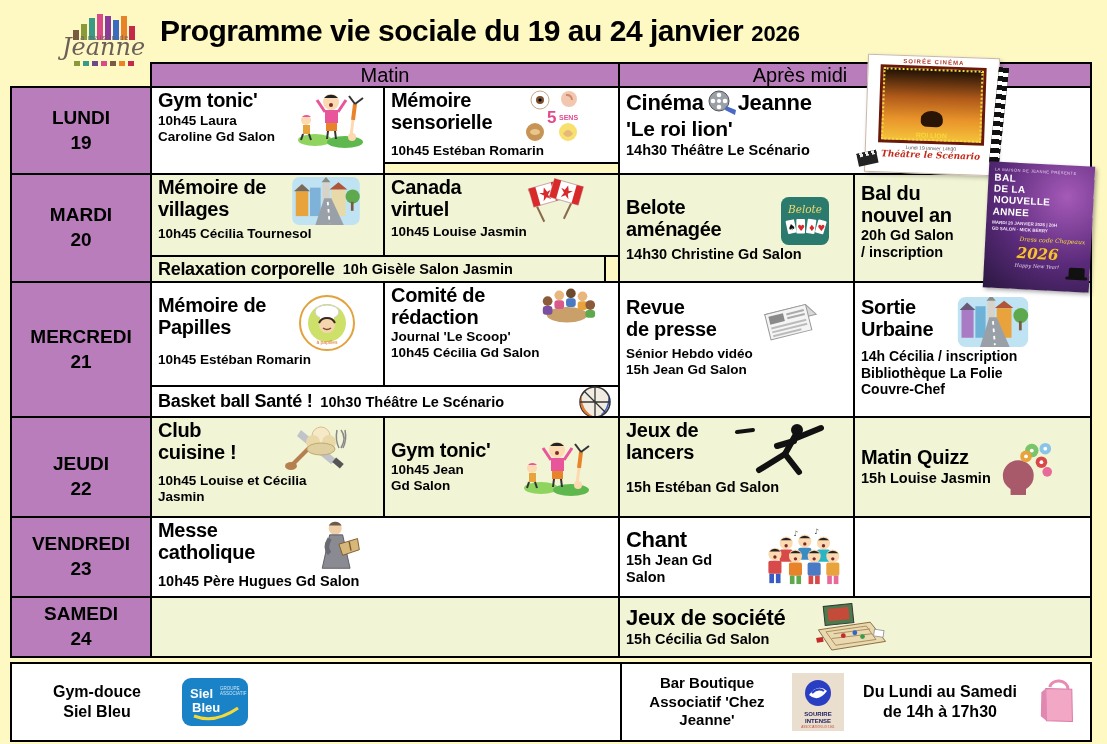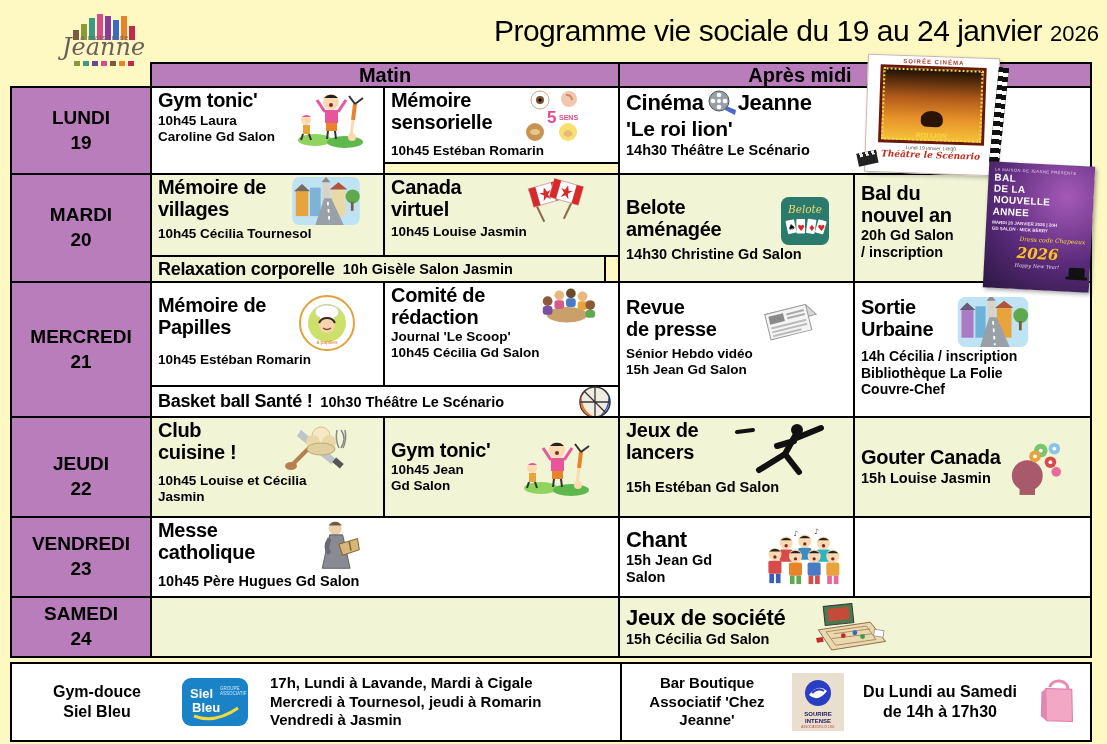--- a/index.html
+++ b/index.html
@@ -1,33 +1,33 @@
 <!DOCTYPE html>
 <html><head>
 <meta charset="utf-8">
 <style>
   html,body{margin:0;padding:0;background:#fff;}
   .page{position:relative;width:1107px;height:744px;background:#fef9c3;overflow:hidden;
         font-family:"Liberation Sans",sans-serif;color:#000;}
   .cell{position:absolute;border:2px solid #000;box-sizing:border-box;background:#fff;}
   .pale{background:#f1f4d5;}
   .purple{background:#b97dbb;}
-  .hcell{display:flex;align-items:center;justify-content:center;font-weight:bold;font-size:20px;}
+  .hcell{display:flex;align-items:center;justify-content:center;font-weight:normal;font-size:20px;}
   .daycell{display:flex;flex-direction:column;align-items:center;justify-content:center;
            font-weight:bold;font-size:19px;line-height:1.3;}
   .acell{padding:2px 3px 2px 6px;}
   .trow{display:flex;align-items:flex-start;gap:5px;}
   .atitle{font-weight:bold;font-size:20px;line-height:1.08;letter-spacing:-0.3px;}
   .adet{font-weight:bold;font-size:13.5px;line-height:1.18;margin-top:1px;}
   .pre{white-space:pre-line;}
   .vb{display:flex;align-items:center;gap:8px;}
   .strip{display:flex;align-items:center;gap:8px;padding:0 6px;font-weight:bold;}
   .strip .big{font-size:18px;letter-spacing:-0.3px;}
   .strip .small{font-size:14.5px;}
-  .titlebar{position:absolute;left:160px;top:14px;right:8px;text-align:right;font-weight:normal;}
+  .titlebar{position:absolute;left:160px;top:14px;right:8px;text-align:left;font-weight:bold;}
   .t-main{font-size:30px;letter-spacing:-0.5px;}
   .t-year{font-size:22px;margin-left:8px;}
   
   .logo{position:absolute;left:46px;top:14px;width:115px;height:72px;text-align:center;}
   .bars{display:flex;align-items:flex-end;justify-content:center;gap:2px;height:26px;}
   .bars i{display:block;width:6px;}
   .logo-small{font-size:7px;letter-spacing:1px;color:#6b5f58;margin-top:-6px;}
   .logo-script{font-family:"DejaVu Serif",serif;font-style:italic;font-size:24px;color:#6b5f58;
                line-height:0.9;margin-top:-4px;}
   .sq{display:flex;justify-content:center;gap:3px;margin-top:2px;}
@@ -440,21 +440,21 @@
             <path d="M54,34 L68,52"></path>
           <path d="M63,19 L90,8"></path>
             <path d="M63,21 L46,26"></path>
         </g>
       </svg>
     </div>
     <div class="adet" style="font-size:14.5px">15h Estéban Gd Salon</div>
   </div>
   <div class="cell pale acell vb" style="left:853px;top:416px;width:239px;height:102px">
     <div>
-      <div class="atitle">Gouter Canada</div>
+      <div class="atitle">Matin Quizz</div>
       <div class="adet" style="font-size:14.5px">15h Louise Jasmin</div>
     </div>
     <svg width="54" height="56" viewBox="0 0 56 58">
       <circle cx="20" cy="38" r="16" fill="#a85a6a"></circle>
         <rect x="12" y="50" width="16" height="8" fill="#a85a6a"></rect>
       <circle cx="34" cy="12" r="7" fill="#7ac46a"></circle>
         <circle cx="48" cy="10" r="6" fill="#8ac4e8"></circle>
       <circle cx="44" cy="24" r="6" fill="#d84a4a"></circle>
         <circle cx="28" cy="18" r="6" fill="#e8a33d"></circle>
       <circle cx="50" cy="34" r="5" fill="#e86a9a"></circle>
@@ -555,23 +555,20 @@
     <div class="ftext fcenter pre" style="width:170px;font-size:16px">Gym-douce
 Siel Bleu</div>
     <svg width="66" height="48" viewBox="0 0 66 48">
       <rect x="0" y="0" width="66" height="48" rx="9" fill="#1a82c6"></rect>
       <text x="8" y="20" font-size="13" font-weight="bold" fill="#fff" font-family="Liberation Sans,sans-serif">Siel</text>
       <text x="10" y="34" font-size="13" font-weight="bold" fill="#fff" font-family="Liberation Sans,sans-serif">Bleu</text>
       <text x="38" y="12" font-size="4.5" fill="#cfe6f5" font-family="Liberation Sans,sans-serif">GROUPE</text>
       <text x="38" y="17" font-size="4.5" fill="#cfe6f5" font-family="Liberation Sans,sans-serif">ASSOCIATIF</text>
       <path d="M12,38 Q33,46 56,30" fill="none" stroke="#f5d93b" stroke-width="3"></path>
     </svg>
-    <div class="ftext pre" style="margin-left:22px">17h, Lundi à Lavande, Mardi à Cigale
-Mercredi à Tournesol, jeudi à Romarin
-Vendredi à Jasmin</div>
   </div>
   <div class="fbox" style="left:620px;top:662px;width:472px;height:80px">
     <div class="ftext fcenter pre" style="width:170px">Bar Boutique
 Associatif 'Chez
 Jeanne'</div>
     <svg width="52" height="58" viewBox="0 0 52 58">
       <rect x="0" y="0" width="52" height="58" fill="#eadfce"></rect>
       <circle cx="26" cy="20" r="13" fill="#2a3ec4"></circle>
       <path d="M17,22 q9,-12 18,-4 q-9,12 -18,4" fill="#fff"></path>
         <path d="M20,20 q6,-6 12,-2" fill="none" stroke="#2a3ec4" stroke-width="2"></path>

